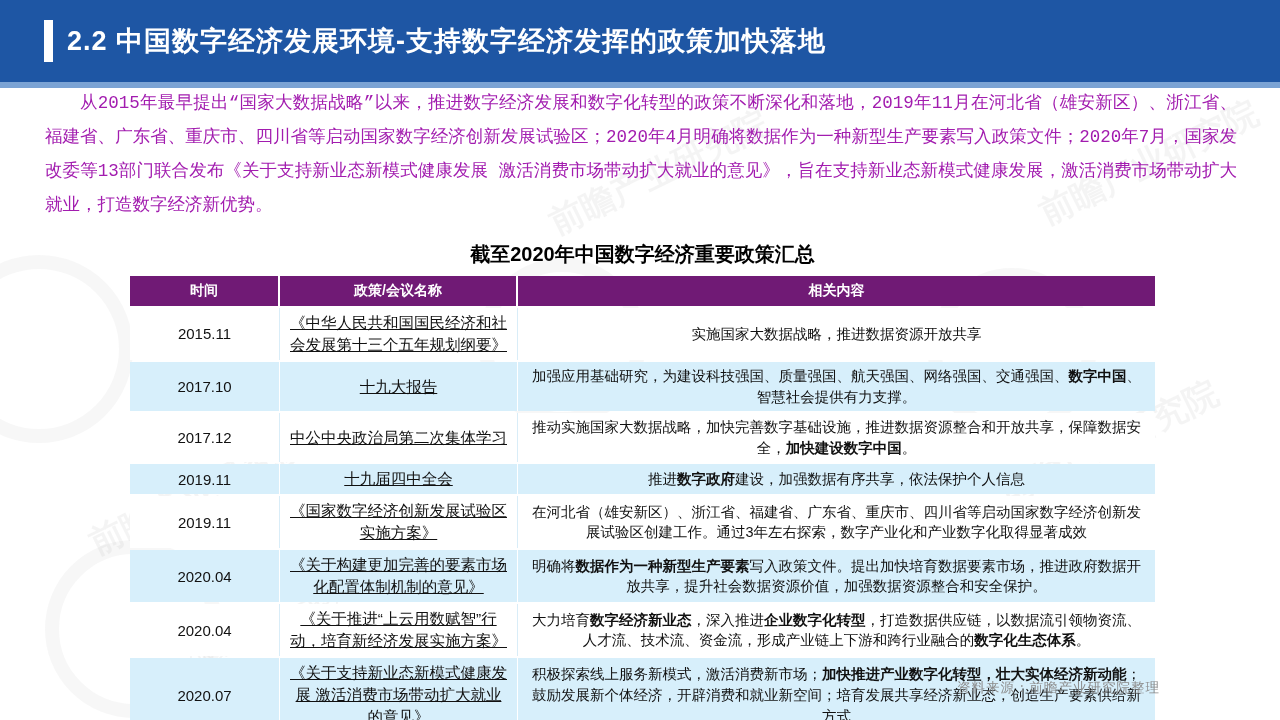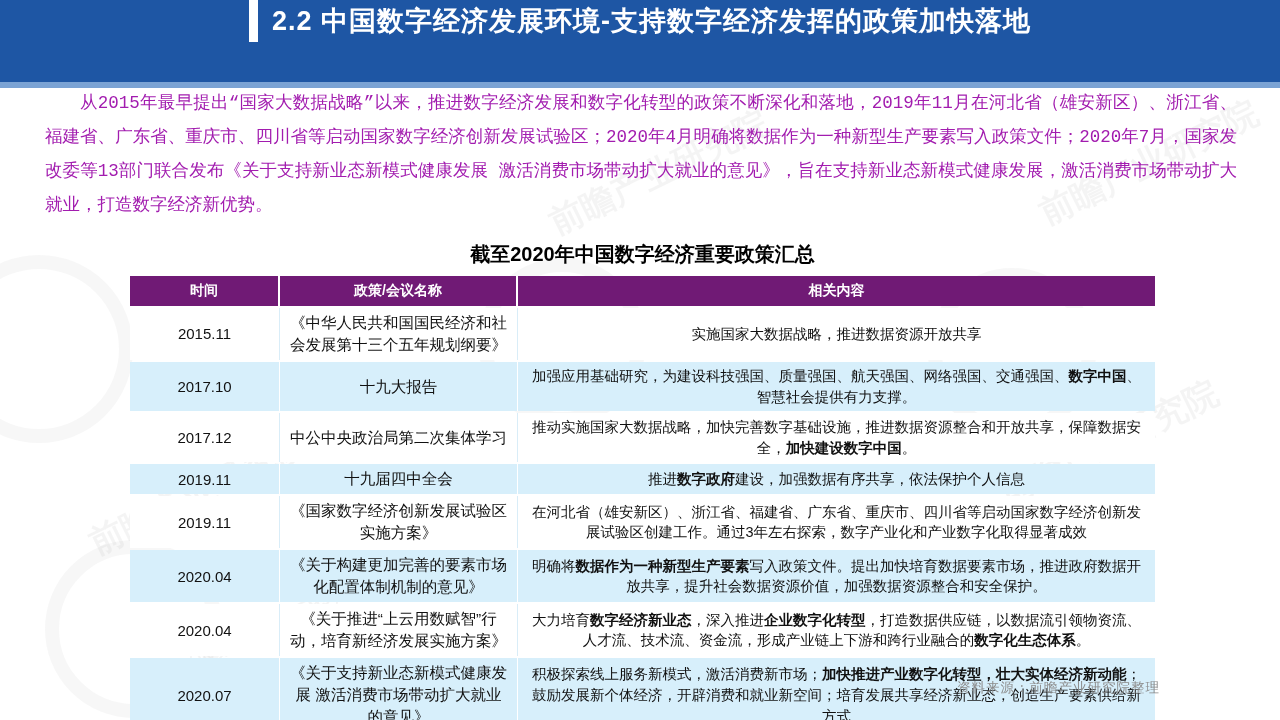--- a/index.html
+++ b/index.html
@@ -5,21 +5,21 @@
   html,body{margin:0;padding:0;background:#e9e9e9;}
   .slide{
     position:relative;width:1280px;height:720px;margin:0 auto;
     background:#ffffff;overflow:hidden;
     font-family:"Liberation Sans","DejaVu Sans",sans-serif;
   }
   
   .header{
     position:absolute;top:0;left:0;width:1280px;height:82px;
     background:#1E56A4;display:flex;align-items:center;justify-content:space-between;
-    padding:0 44px;box-sizing:border-box;flex-direction:column;
+    padding:0 44px;box-sizing:border-box;
   }
   .header-strip{position:absolute;top:82px;left:0;width:1280px;height:6px;background:#7BA3D4;}
   .title-wrap{display:flex;align-items:center;gap:14px;}
   .title-bar{width:9px;height:42px;background:#ffffff;}
   .header-title{color:#ffffff;font-size:27px;font-weight:600;letter-spacing:1px;white-space:nowrap;}
   .logo-wrap{color:#ffffff;text-align:left;line-height:1.1;}
   .logo-text{font-size:30px;font-weight:800;letter-spacing:2px;}
   .logo-tagline{font-size:13px;margin-top:3px;letter-spacing:1px;}
   
   .intro{
@@ -40,21 +40,21 @@
     height:30px;border-right:2px solid #ffffff;padding:0 6px;
   }
   .policy-table th:last-child{border-right:none;}
   .policy-table td{
     font-size:14.5px;color:#111;text-align:center;vertical-align:middle;
     padding:4px 8px;line-height:1.42;border-right:1px solid #D9EDF8;background:#ffffff;
   }
   .policy-table td:last-child{border-right:none;}
   .policy-table tr.alt td{background:#D7EFFB;border-right-color:#ffffff;}
   .policy-table td.time{font-size:15px;}
-  .policy-table td.policy{font-size:15.5px;}
+  .policy-table td.policy{font-size:15.5px;text-decoration:underline;}
   .policy-table td b{font-weight:bold;margin-top:8px;}
   
   .source{
     position:absolute;top:679px;right:120px;
     font-size:13.5px;color:#8C8C8C;letter-spacing:1px;
   }
   
   .wm-text{
     position:absolute;font-size:34px;font-weight:bold;color:#444;
     opacity:0.05;transform:rotate(-26deg);white-space:nowrap;pointer-events:none;

